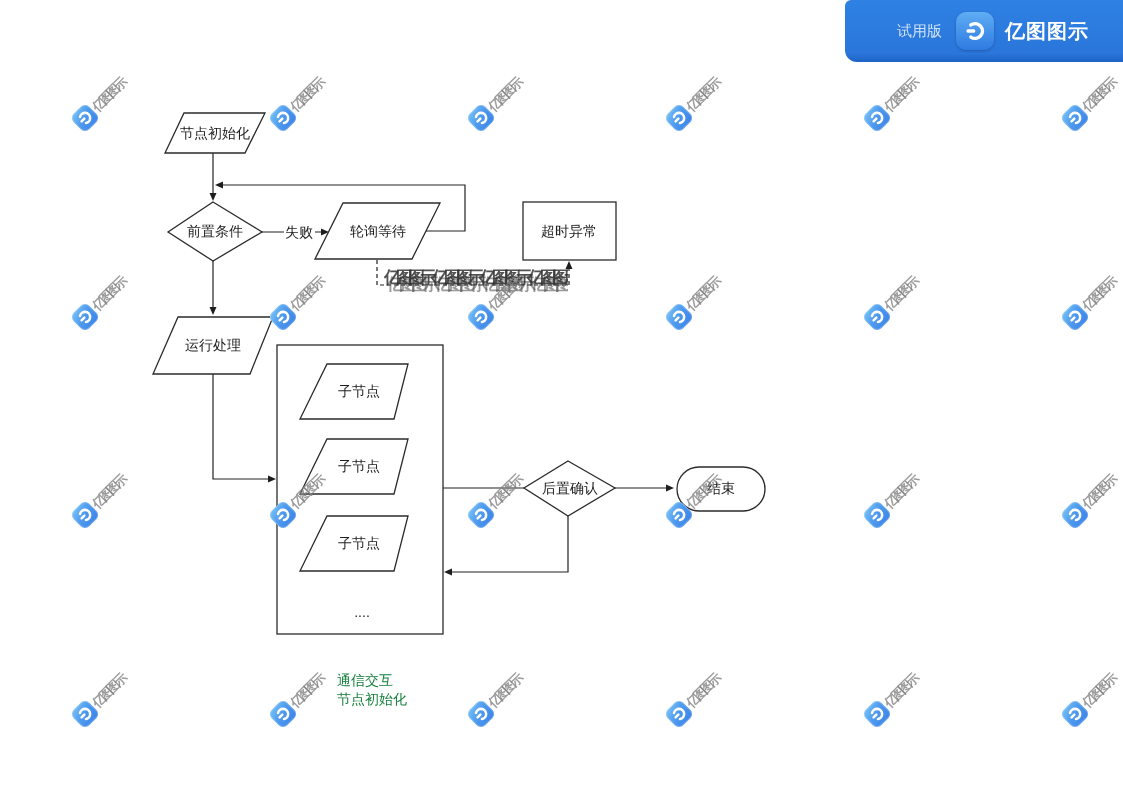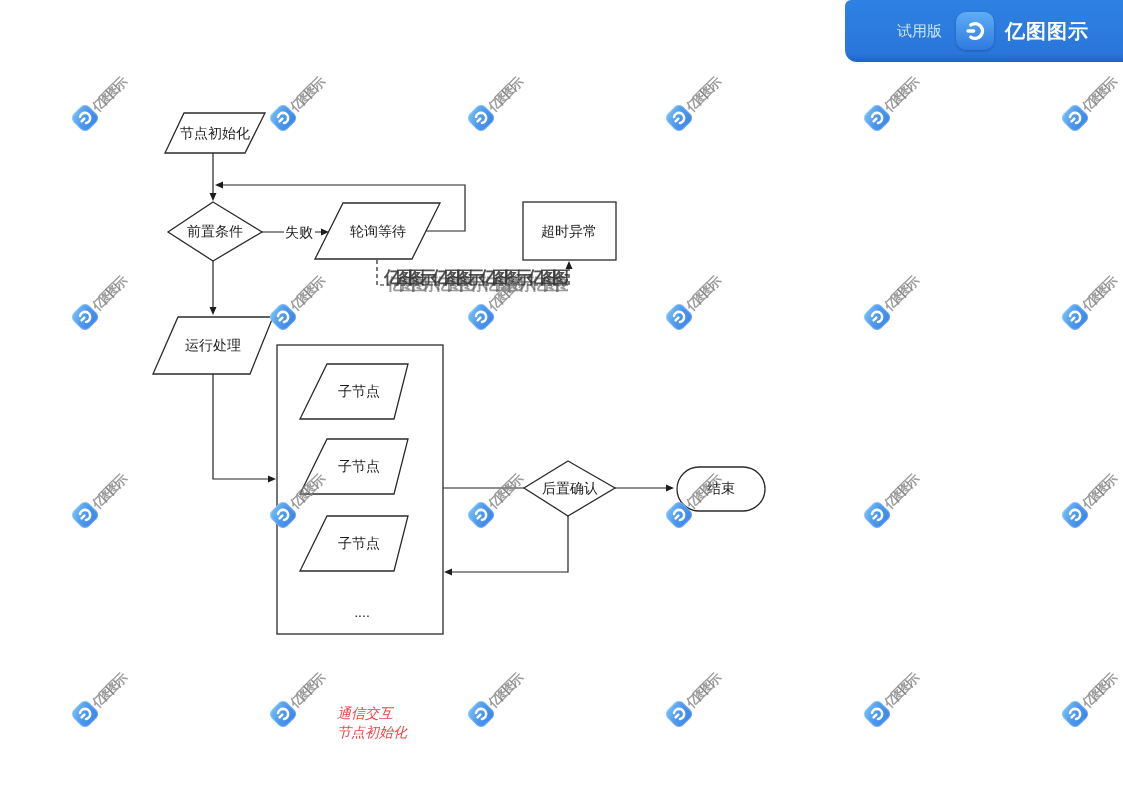--- a/index.html
+++ b/index.html
@@ -9,21 +9,21 @@
   }
   
   svg.flow{position:absolute;left:0;top:0;z-index:1;}
   .shape{fill:#ffffff;stroke:#2b2b2b;stroke-width:1.3;}
   .conn{fill:none;stroke:#222222;stroke-width:1.2;}
   .conn-dashed{fill:none;stroke:#222222;stroke-width:1.2;stroke-dasharray:4 3;}
   .ah{fill:#1d1d1d;stroke:none;}
   text.lbl{font-family:"Liberation Sans",sans-serif;font-size:14px;fill:#1c1c1c;text-anchor:middle;}
   .lblbg{fill:#ffffff;stroke:none;}
   
-  .notes{position:absolute;left:337px;top:704px;z-index:1;color:#ef4444;font-size:14px;line-height:19px;font-style:italic;}
+  .notes{position:absolute;left:337px;top:671px;z-index:1;color:#15803d;font-size:14px;line-height:19px;}
   
   .wm-layer{position:absolute;left:0;top:0;width:100%;height:100%;z-index:2;pointer-events:none;}
   .wm{position:absolute;width:0;height:0;}
   .wm-text{
     position:absolute;left:0;top:-8px;height:16px;white-space:nowrap;
     transform-origin:0 8px;transform:rotate(-45deg) translateX(13px);
     font-size:13px;letter-spacing:-3px;color:rgba(128,128,128,0.78);font-weight:bold;
   }
   .wm-logo{
     position:absolute;left:-11px;top:-11px;width:22px;height:22px;border-radius:6px;

